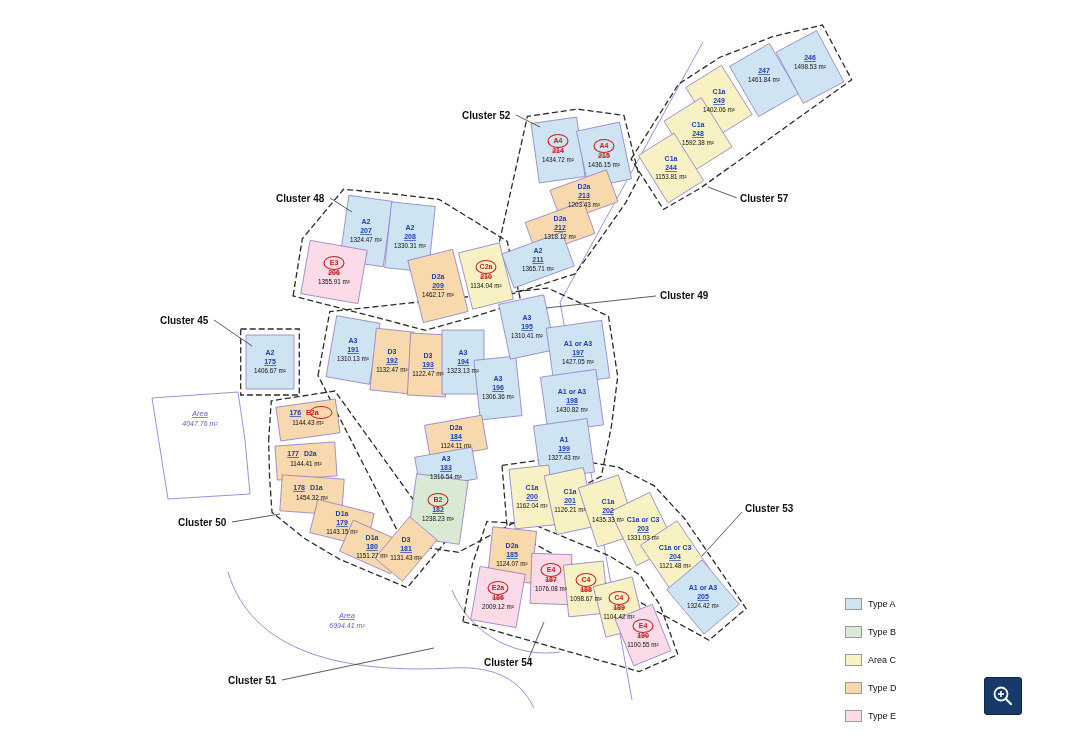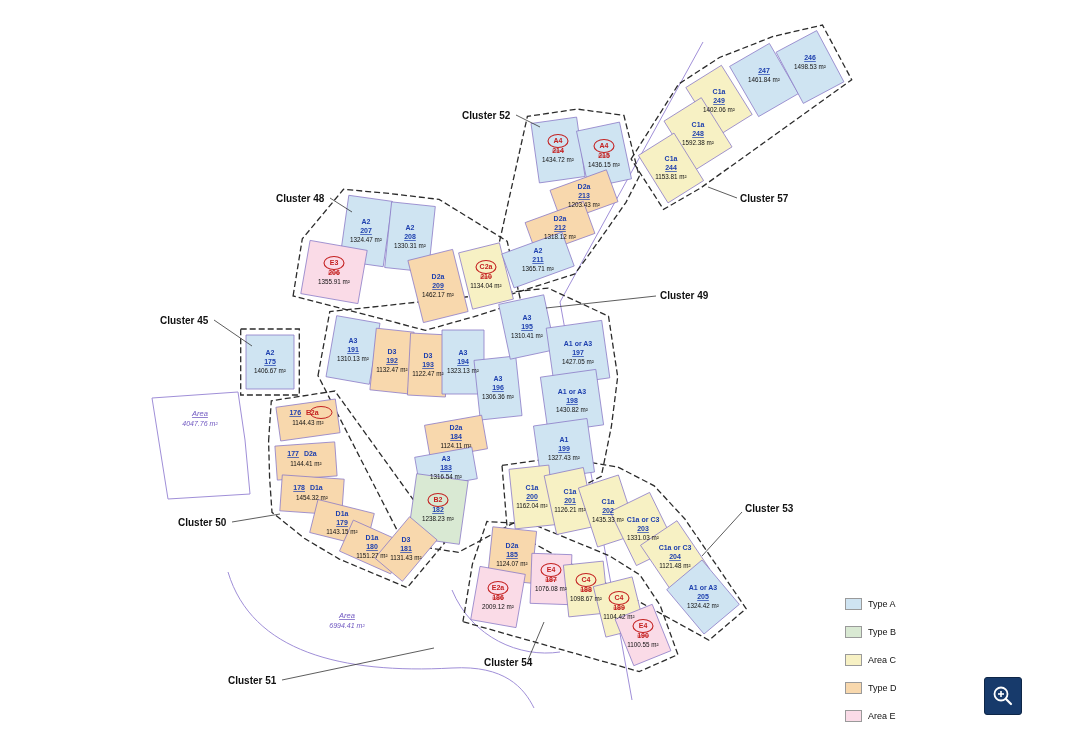--- a/index.html
+++ b/index.html
@@ -354,21 +354,21 @@
       <div class="legend-row">
         <span class="legend-swatch" style="background: rgb(247, 241, 196);"></span>
         <span class="legend-label">Area C</span>
       </div>
       <div class="legend-row">
         <span class="legend-swatch" style="background: rgb(248, 216, 173);"></span>
         <span class="legend-label">Type D</span>
       </div>
       <div class="legend-row">
         <span class="legend-swatch" style="background: rgb(250, 219, 231);"></span>
-        <span class="legend-label">Area E</span>
+        <span class="legend-label">Type E</span>
       </div>
     </div>
 
   <button id="zoom-btn" type="button">
     <svg width="24" height="24" viewBox="0 0 24 24">
       <circle cx="10" cy="10" r="6.5" fill="none" stroke="#ffffff" stroke-width="1.8"></circle>
       <line x1="15" y1="15" x2="20" y2="20" stroke="#ffffff" stroke-width="2.2" stroke-linecap="round"></line>
       <line x1="7" y1="10" x2="13" y2="10" stroke="#ffffff" stroke-width="1.6"></line>
       <line x1="10" y1="7" x2="10" y2="13" stroke="#ffffff" stroke-width="1.6"></line>
     </svg>

